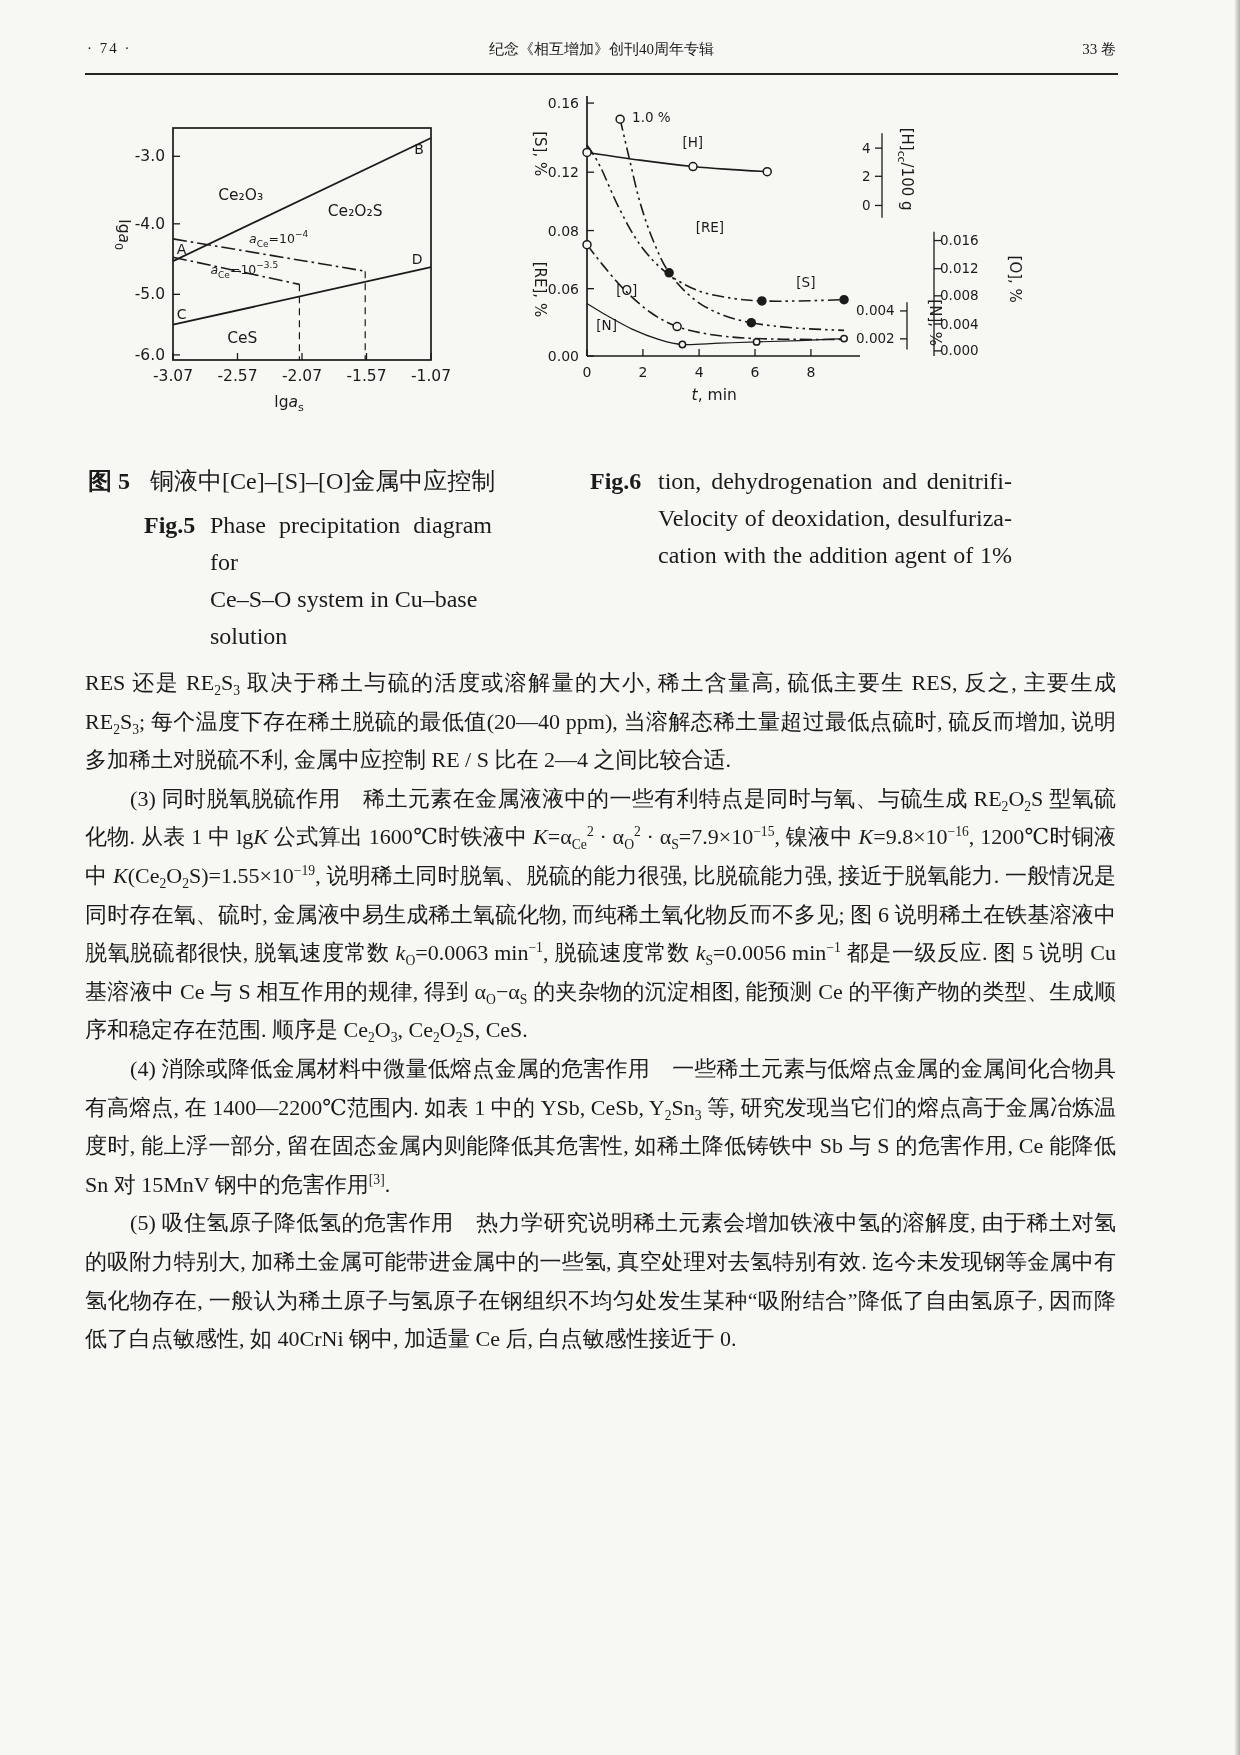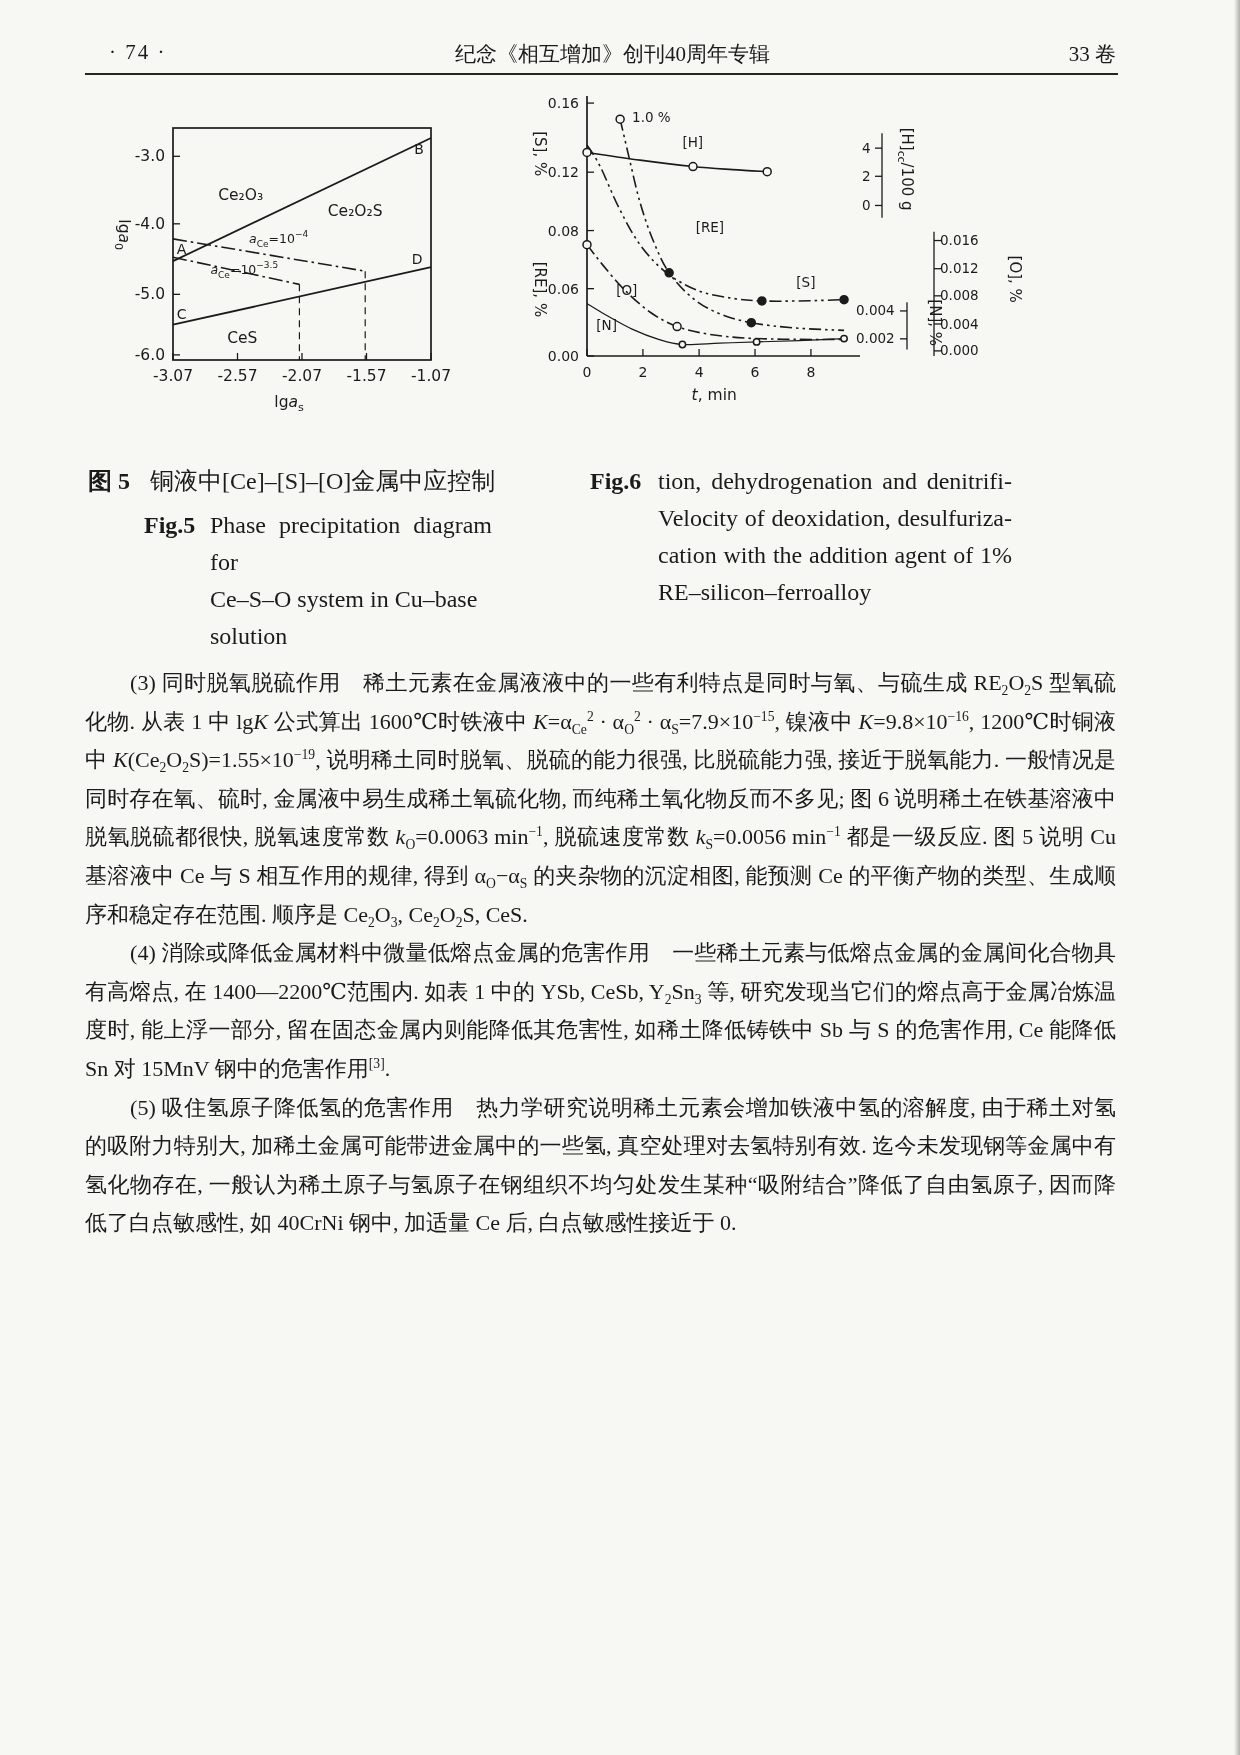--- a/index.html
+++ b/index.html
@@ -7,21 +7,21 @@
   .page {
     position:relative; width:1240px; height:1755px;
     background:#f7f7f4; color:#1b1b1b; overflow:hidden;
     font-family:"Liberation Serif","DejaVu Serif",serif;
   }
   .page::after{
     content:""; position:absolute; top:0; right:0; width:6px; height:100%;
     background:linear-gradient(to left, rgba(70,70,62,.40), rgba(70,70,62,0));
     pointer-events:none;
   }
-  .pagehead { position:absolute; top:40px; left:85px; right:122px; height:30px; font-size:21px;margin-left:22px; }
+  .pagehead { position:absolute; top:40px; left:85px; right:122px; height:30px; font-size:15px; }
   .h-left   { position:absolute; left:2px; top:0; letter-spacing:2px; }
   .h-center { position:absolute; left:0; right:0; top:0; text-align:center; }
   .h-right  { position:absolute; right:2px; top:0; }
   .rule { position:absolute; top:73px; left:85px; right:122px; height:2px; background:#26261f; }
 
   .chart5 { position:absolute; left:95px;  top:112px; }
   .chart6 { position:absolute; left:505px; top:86px; }
   svg text { font-family:"DejaVu Sans","Liberation Sans",sans-serif; }
 
   .cap { position:absolute; font-size:24px; line-height:37px;margin-top:23px; }
@@ -188,24 +188,24 @@
     </div>
   </figcaption>
 
   <figcaption class="cap cap6">
     <div class="cap-row cap-en">
       <span class="cap-lbl">Fig.6</span>
       <span class="cap-lines">
         <div class="cl jl">tion, dehydrogenation and denitrifi-</div>
         <div class="cl jl">Velocity of deoxidation, desulfuriza-</div>
         <div class="cl jl">cation with the addition agent of 1%</div>
-        <div class="cl">RE–silicon–ferroalloy</div>
       </span>
     </div>
   </figcaption>
 
   <main class="body-text">
+    <p>RES 还是 RE<sub>2</sub>S<sub>3</sub> 取决于稀土与硫的活度或溶解量的大小, 稀土含量高, 硫低主要生 RES, 反之, 主要生成 RE<sub>2</sub>S<sub>3</sub>; 每个温度下存在稀土脱硫的最低值(20—40 ppm), 当溶解态稀土量超过最低点硫时, 硫反而增加, 说明多加稀土对脱硫不利, 金属中应控制 RE / S 比在 2—4 之间比较合适.</p>
     <p class="ind">(3) 同时脱氧脱硫作用　稀土元素在金属液液中的一些有利特点是同时与氧、与硫生成 RE<sub>2</sub>O<sub>2</sub>S 型氧硫化物. 从表 1 中 lg<i>K</i> 公式算出 1600℃时铁液中 <i>K</i>=α<sub>Ce</sub><sup>2</sup> · α<sub>O</sub><sup>2</sup> · α<sub>S</sub>=7.9×10<sup>−15</sup>, 镍液中 <i>K</i>=9.8×10<sup>−16</sup>, 1200℃时铜液中 <i>K</i>(Ce<sub>2</sub>O<sub>2</sub>S)=1.55×10<sup>−19</sup>, 说明稀土同时脱氧、脱硫的能力很强, 比脱硫能力强, 接近于脱氧能力. 一般情况是同时存在氧、硫时, 金属液中易生成稀土氧硫化物, 而纯稀土氧化物反而不多见; 图 6 说明稀土在铁基溶液中脱氧脱硫都很快, 脱氧速度常数 <i>k</i><sub>O</sub>=0.0063 min<sup>−1</sup>, 脱硫速度常数 <i>k</i><sub>S</sub>=0.0056 min<sup>−1</sup> 都是一级反应. 图 5 说明 Cu 基溶液中 Ce 与 S 相互作用的规律, 得到 α<sub>O</sub>−α<sub>S</sub> 的夹杂物的沉淀相图, 能预测 Ce 的平衡产物的类型、生成顺序和稳定存在范围. 顺序是 Ce<sub>2</sub>O<sub>3</sub>, Ce<sub>2</sub>O<sub>2</sub>S, CeS.</p>
     <p class="ind">(4) 消除或降低金属材料中微量低熔点金属的危害作用　一些稀土元素与低熔点金属的金属间化合物具有高熔点, 在 1400—2200℃范围内. 如表 1 中的 YSb, CeSb, Y<sub>2</sub>Sn<sub>3</sub> 等, 研究发现当它们的熔点高于金属冶炼温度时, 能上浮一部分, 留在固态金属内则能降低其危害性, 如稀土降低铸铁中 Sb 与 S 的危害作用, Ce 能降低 Sn 对 15MnV 钢中的危害作用<sup>[3]</sup>.</p>
     <p class="ind">(5) 吸住氢原子降低氢的危害作用　热力学研究说明稀土元素会增加铁液中氢的溶解度, 由于稀土对氢的吸附力特别大, 加稀土金属可能带进金属中的一些氢, 真空处理对去氢特别有效. 迄今未发现钢等金属中有氢化物存在, 一般认为稀土原子与氢原子在钢组织不均匀处发生某种“吸附结合”降低了自由氢原子, 因而降低了白点敏感性, 如 40CrNi 钢中, 加适量 Ce 后, 白点敏感性接近于 0.</p>
   </main>
 
 </div>
 
 </body></html>

